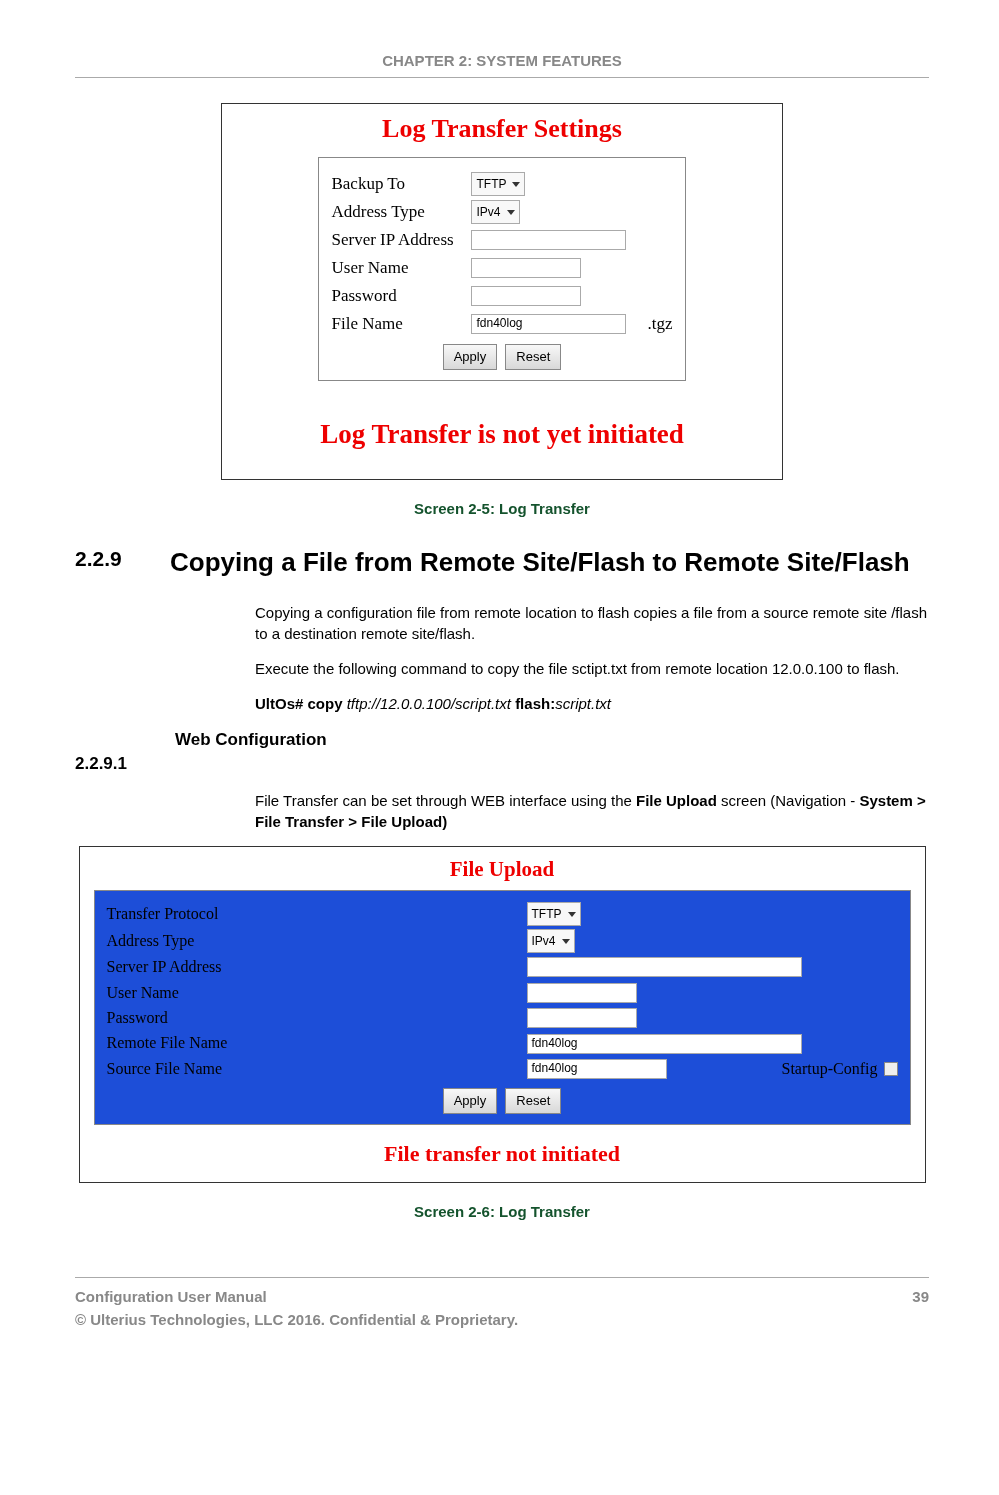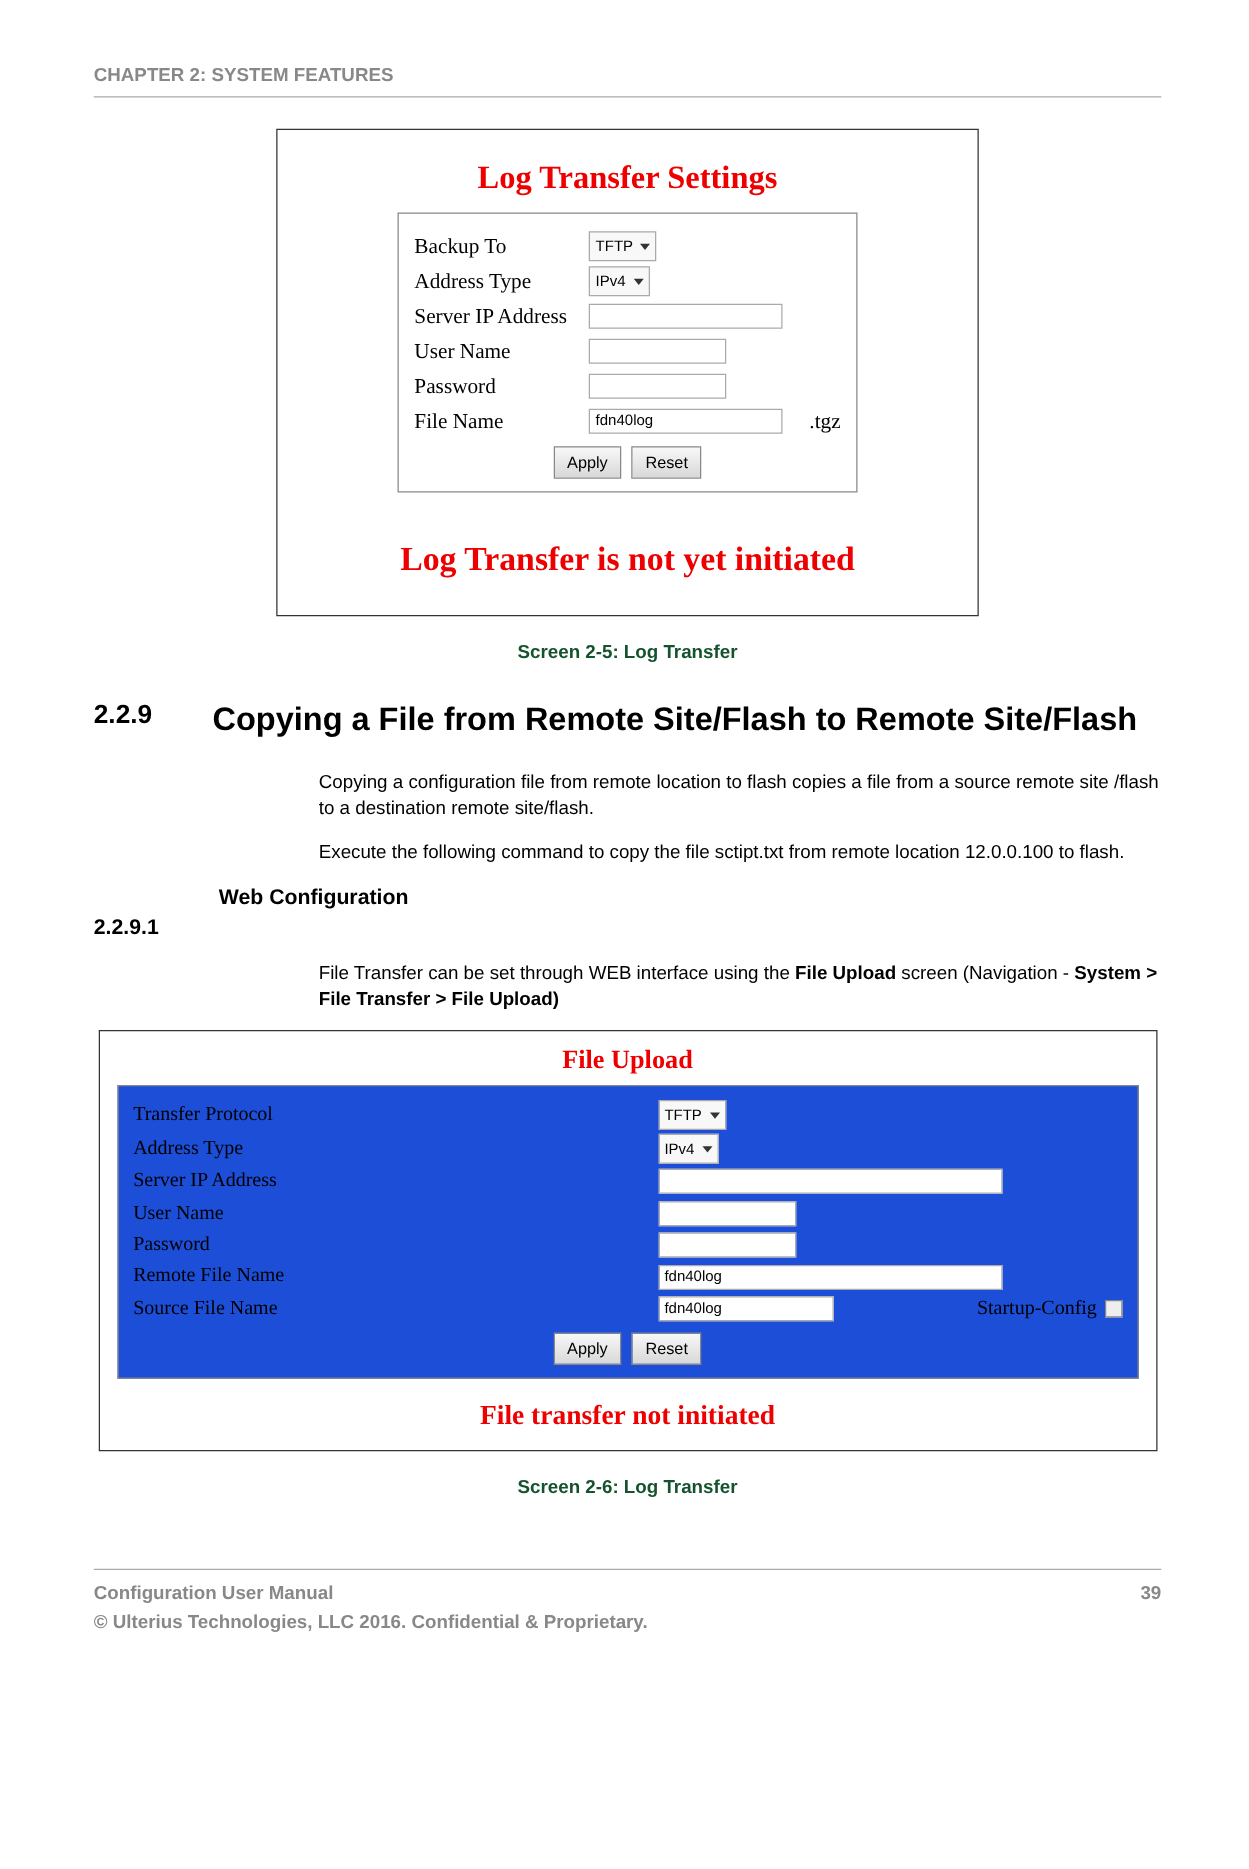--- a/index.html
+++ b/index.html
@@ -6,36 +6,36 @@
     font-family: Arial, Helvetica, sans-serif;
     margin: 0;
     padding: 50px 70px 40px 75px;
     width: 999px;
     box-sizing: border-box;
     color: #000;
     font-size: 15px;
     line-height: 1.4;
   }
   .chapter-header {
-    text-align: left;
+    text-align: center;
     color: #888;
     font-weight: bold;
     font-size: 15px;
     border-bottom: 1px solid #aaa;
     padding-bottom: 6px;
     margin-bottom: 25px;
   }
   .screenshot-box {
     border: 1px solid #333;
     margin: 0 auto;
     background: #fff;
   }
   .screenshot-1 {
     width: 540px;
-    padding: 20px 10px 25px 10px;
+    padding: 7px 10px 25px 10px;
     text-align: center;
   }
   .screenshot-title {
     color: #e00;
     font-family: "Times New Roman", serif;
     font-weight: bold;
     font-size: 26px;
     margin: 0 0 10px 0;
   }
   .form-box-1 {
@@ -255,20 +255,21 @@
 
 <div class="caption">Screen 2-5: Log Transfer</div>
 
 <div class="h229">
   <span class="num">2.2.9</span>
   <span class="txt">Copying a File from Remote Site/Flash to Remote Site/Flash</span>
 </div>
 <div class="body-indent">
   <p>Copying a configuration file from remote location to flash copies a file from a source remote site /flash to a destination remote site/flash.</p>
   <p>Execute the following command to copy the file sctipt.txt from remote location 12.0.0.100 to flash.</p>
+  <p class="cmd-line"><span class="b">UltOs# copy </span><span class="i">tftp://12.0.0.100/script.txt </span><span class="b">flash:</span><span class="i">script.txt</span></p>
 </div>
 
 <div class="h2291">
   <span class="num">2.2.9.1</span>
   <span class="txt">Web Configuration</span>
 </div>
 <div class="body-indent">
   <p><span>File Transfer can be set through WEB interface using the </span><b>File Upload</b><span> screen (Navigation - </span><b>System &gt; File Transfer &gt; File Upload)</b></p>
 </div>
 

